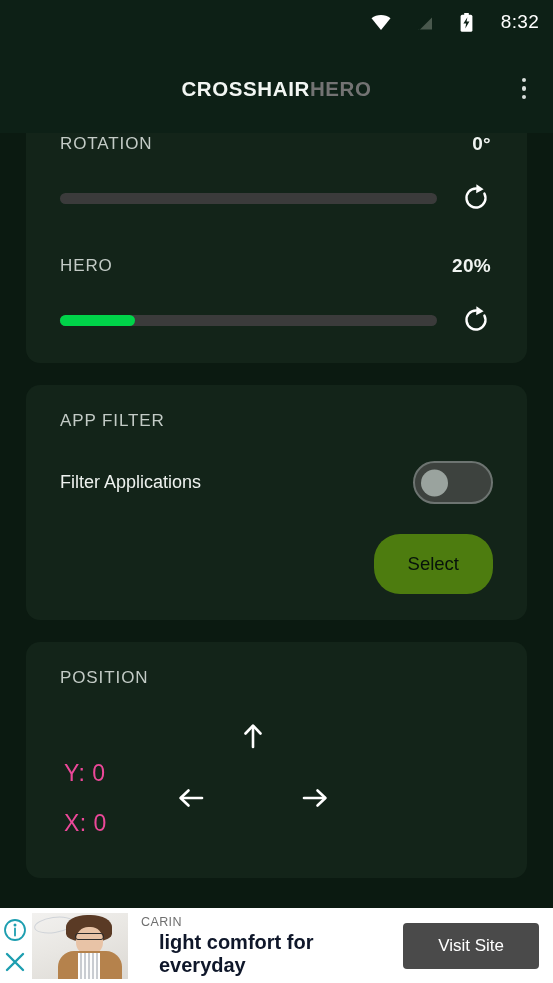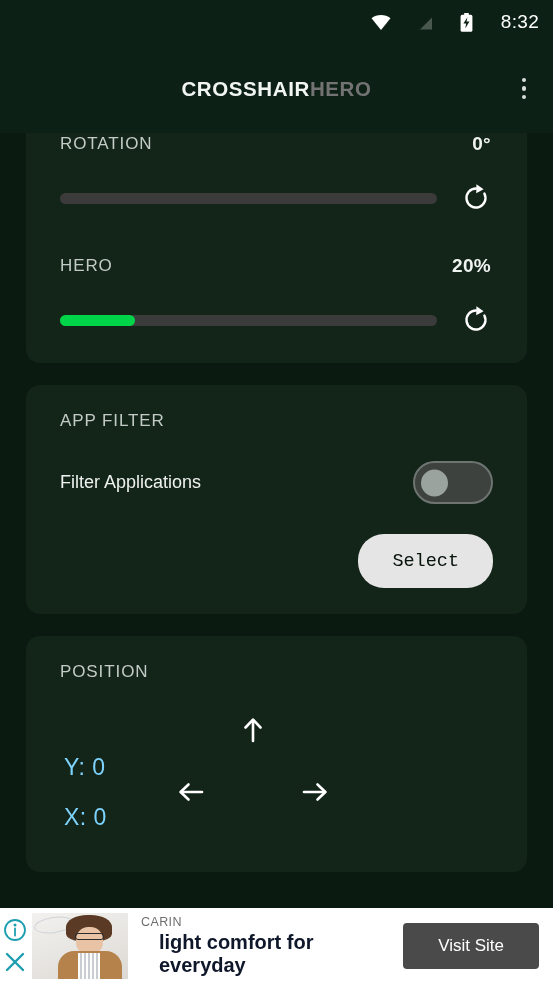--- a/index.html
+++ b/index.html
@@ -118,33 +118,33 @@
     position: relative; cursor: pointer; flex: 0 0 auto;
   }
   .toggle .knob {
     position: absolute; top: 50%; left: 6px;
     transform: translateY(-50%);
     width: 27px; height: 27px; border-radius: 50%;
     background: #9aa39e;
   }
   .select-wrap { display: flex; justify-content: flex-end; margin-top: 30px; }
   .select-btn {
-    background: #e5e5e5; color: #07130b;
+    background: #4d7c0f; color: #07130b;
     border: none; border-radius: 26px;
-    padding: 0 34px; height: 54px;
-    font-size: 18.5px; font-family: Liberation Mono, monospace;
+    padding: 0 34px; height: 60px;
+    font-size: 18.5px; font-family: Liberation Sans, sans-serif;
     cursor: pointer;
   }
 
   
   .card-position { padding-top: 26px; padding-bottom: 30px; min-height: 215px; }
   .pos-body { display: flex; margin-top: 26px; }
   .pos-values { flex: 0 0 auto; padding-left: 4px; padding-top: 34px; }
   .pos-val {
-    color: #7dd3fc; font-size: 23px; letter-spacing: .5px; line-height: 50px;
+    color: #ec4899; font-size: 23px; letter-spacing: .5px; line-height: 50px;
   }
   .dpad {
     flex: 1 1 auto; position: relative; height: 130px;
   }
   .arrow-btn {
     position: absolute; width: 44px; height: 44px;
     display: flex; align-items: center; justify-content: center;
     cursor: pointer;
   }
   .arrow-up    { left: 124px; top: 0px; }

